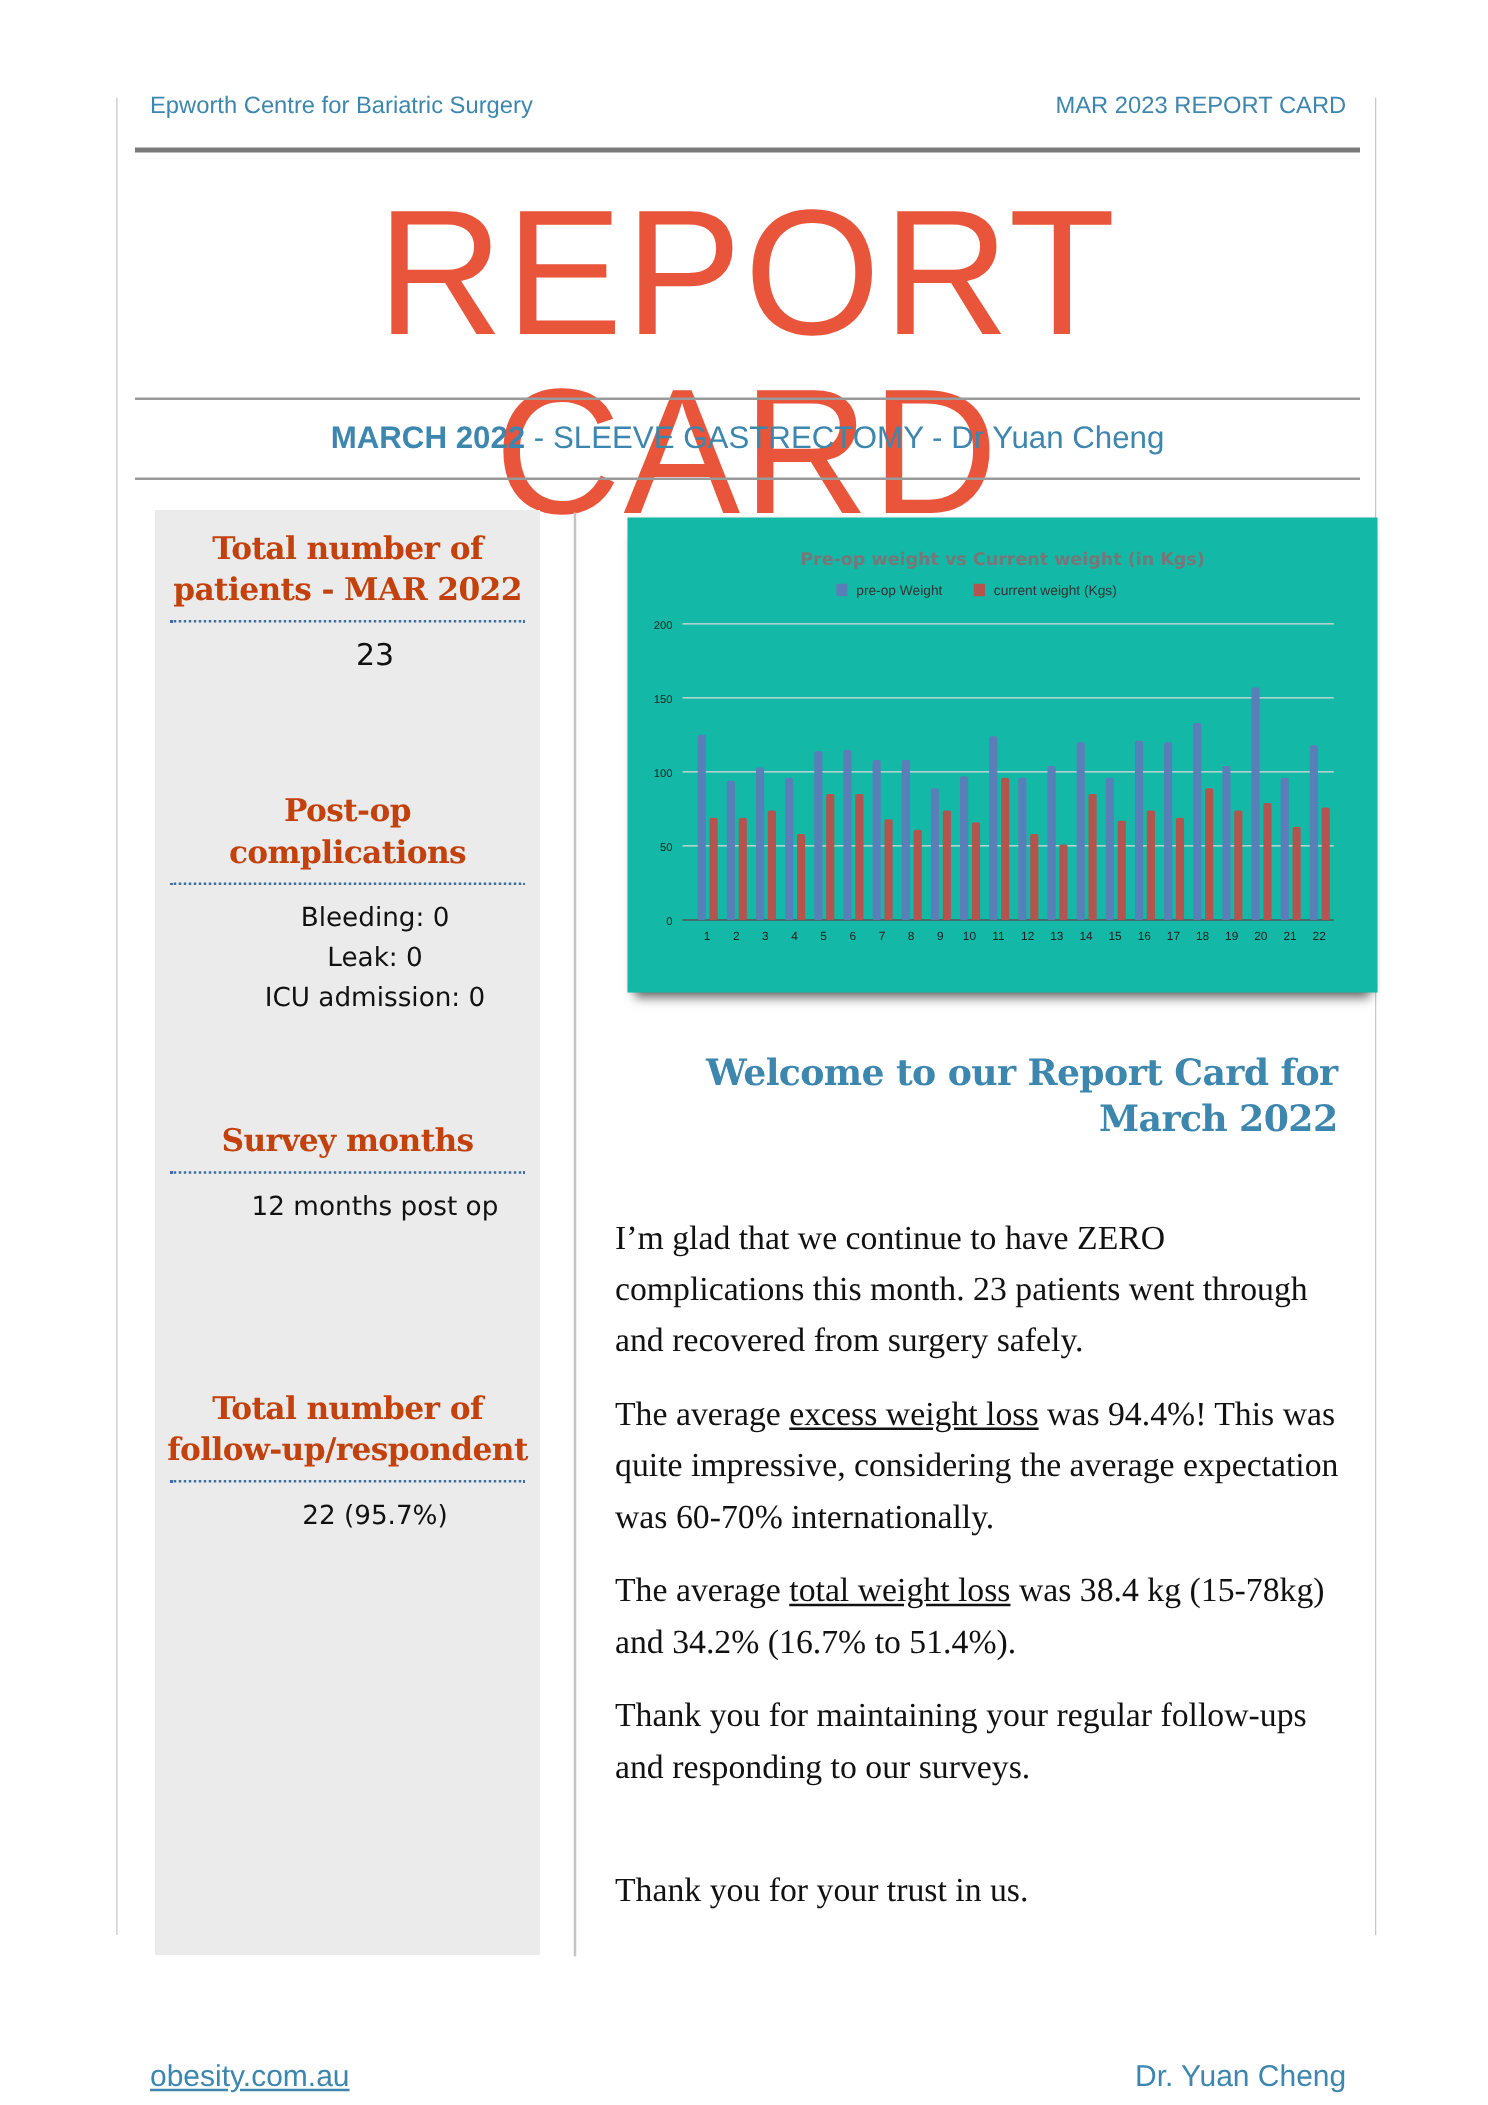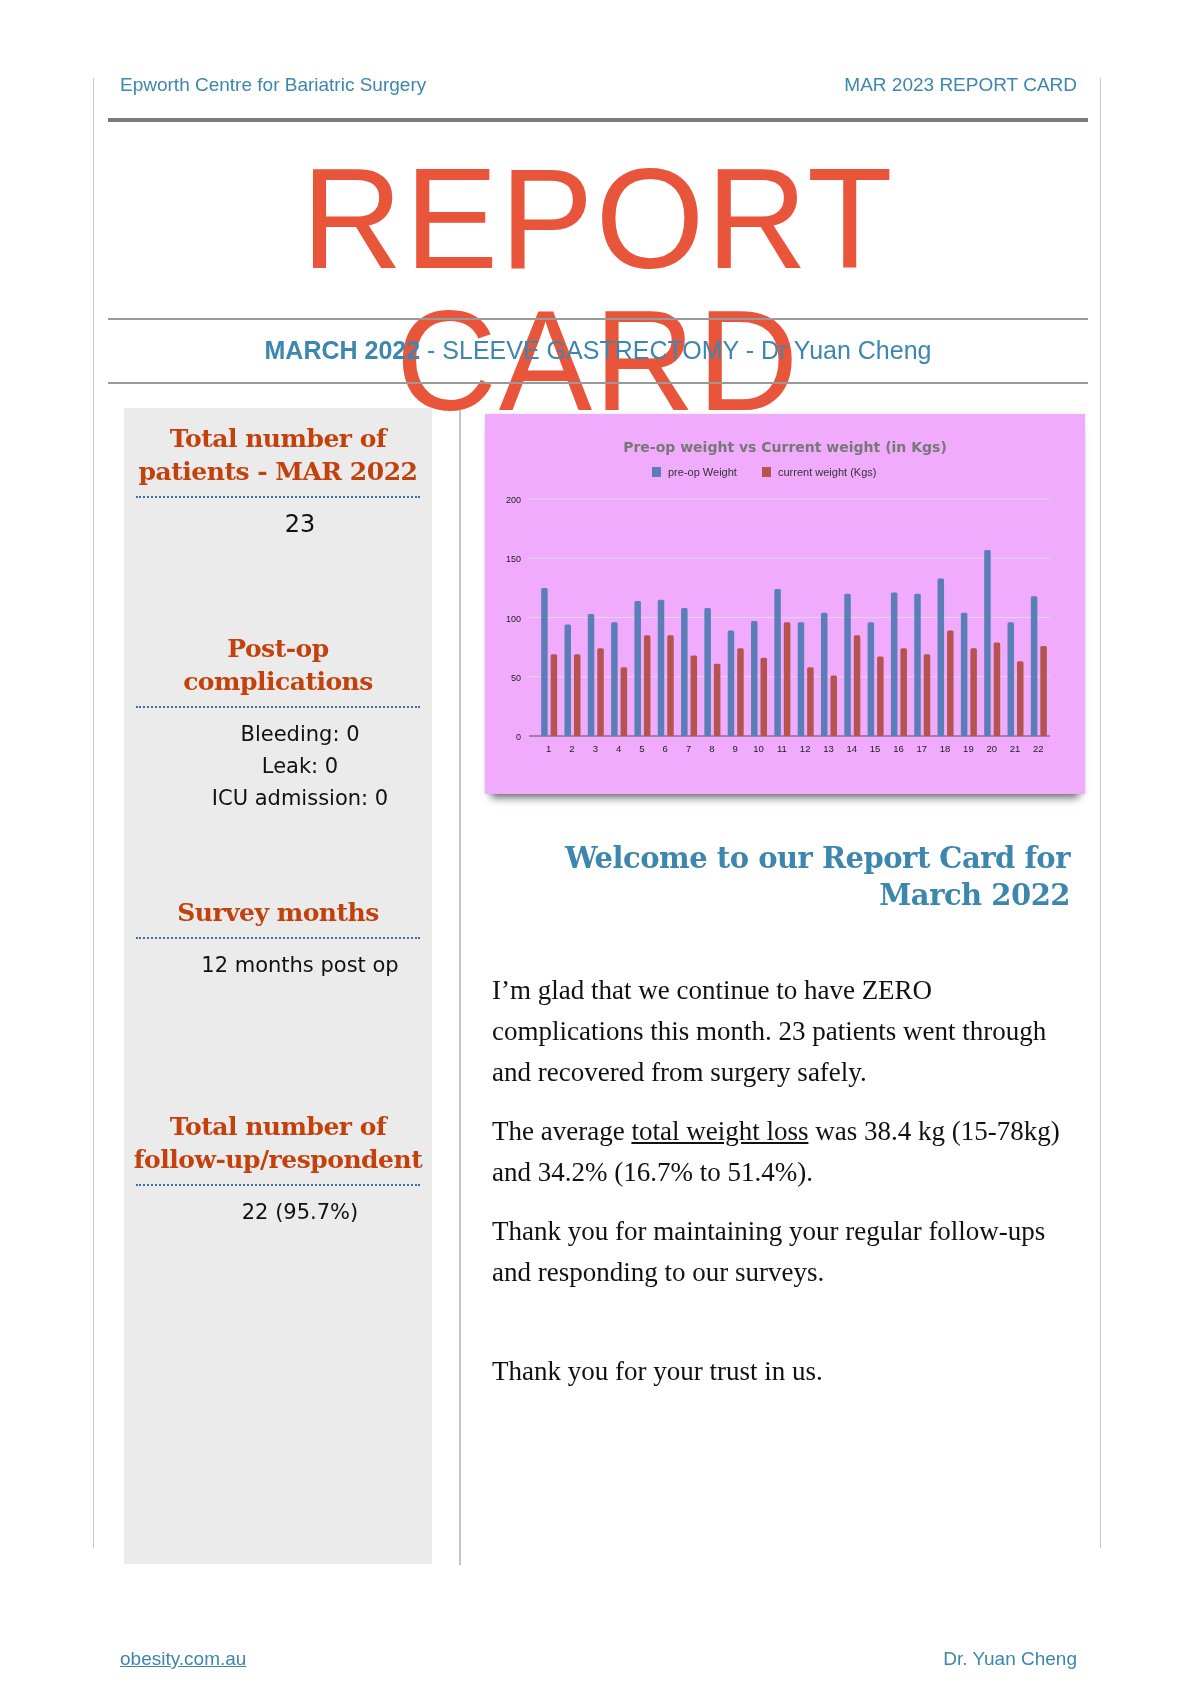--- a/index.html
+++ b/index.html
@@ -9,26 +9,26 @@
   .rule { position:absolute; left:108px; width:980px; background:#8a8a8a; }
   .title { position:absolute; left:108px; width:980px; top:150px; text-align:center; font-family:"Liberation Sans", sans-serif; font-weight:normal; font-size:140px; line-height:140px; letter-spacing:2px; color:#e8553a; -webkit-text-stroke:0; transform:scaleY(1.02); }
   .subtitle { position:absolute; left:108px; width:980px; top:336px; text-align:center; font-family:"Liberation Sans", sans-serif; font-size:25px; color:#3d86ad; }
   .subtitle b { font-weight:bold; }
   .sidebar { position:absolute; left:124px; top:408px; width:308px; height:1156px; background:#ebebeb; }
   .sb-head { font-family:"DejaVu Serif", serif; font-weight:bold; font-size:25px; line-height:33px; color:#c2410c; text-align:center; letter-spacing:-0.5px; }
   .sb-dots { margin:8px 12px 0 12px; border-top:2px dotted #3d6fa0; height:0; }
   .sb-val { font-family:"DejaVu Sans", sans-serif; font-size:21px; line-height:32px; text-align:center; color:#111; margin-top:10px;padding-left:44px; }
   .sb-sec { position:absolute; left:0; width:308px; }
   .divider { position:absolute; left:459px; top:410px; width:2px; height:1155px; background:#c4c4c4; }
-  .chart-card { position:absolute; left:485px; top:414px; width:600px; height:380px; background:#f0abfc; box-shadow:0 10px 8px -6px rgba(0,0,0,0.55), 0 0 4px rgba(0,0,0,0.12); }
+  .chart-card { position:absolute; left:502px; top:414px; width:600px; height:380px; background:#14b8a6; box-shadow:0 10px 8px -6px rgba(0,0,0,0.55), 0 0 4px rgba(0,0,0,0.12); }
   .welcome { position:absolute; left:490px; width:580px; top:840px; text-align:right; font-family:"DejaVu Serif", serif; font-weight:bold; font-size:29px; line-height:37px; color:#3d86ad; letter-spacing:-0.5px; }
   .body { position:absolute; left:492px; width:580px; top:970px; font-family:"Liberation Serif", serif; font-size:27px; line-height:41px; color:#111; }
   .body p { margin:0 0 18px 0; }
   .body u { text-decoration:underline; }
-  .footer { position:absolute; top:1648px; font-family:"Liberation Sans", sans-serif; font-size:19px; color:#3d86ad; }
+  .footer { position:absolute; top:1648px; font-family:"Liberation Sans", sans-serif; font-size:24px; color:#3d86ad; }
   .footer a { color:#3d86ad; text-decoration:underline; }
 </style>
 </head>
 <body>
 
 <div class="vline" style="left:93px; top:78px; height:1470px;"></div>
 <div class="vline" style="left:1100px; top:78px; height:1470px;"></div>
 
 <div class="hdr" style="left:120px;">Epworth Centre for Bariatric Surgery</div>
 <div class="hdr" style="right:113px;">MAR 2023 REPORT CARD</div>
@@ -179,20 +179,21 @@
   </svg>
 </div>
 
 <div class="welcome">
   <div>Welcome to our Report Card for</div>
   <div>March 2022</div>
 </div>
 
 <div class="body">
   <p>I’m glad that we continue to have ZERO complications this month.  23 patients went through and recovered from surgery safely.</p>
+  <p><span>The average </span><u>excess weight loss</u><span> was 94.4%! This was quite impressive, considering the average expectation was 60-70% internationally.</span></p>
   <p><span>The average </span><u>total weight loss</u><span> was 38.4 kg (15-78kg) and 34.2% (16.7% to 51.4%).</span></p>
   <p>Thank you for maintaining your regular follow-ups and responding to our surveys.</p>
   <p style="margin-top:58px;">Thank you for your trust in us.</p>
 </div>
 
 <div class="footer" style="left:120px;">
   <a>obesity.com.au</a>
 </div>
 <div class="footer" style="right:113px;">Dr. Yuan Cheng</div>
 

